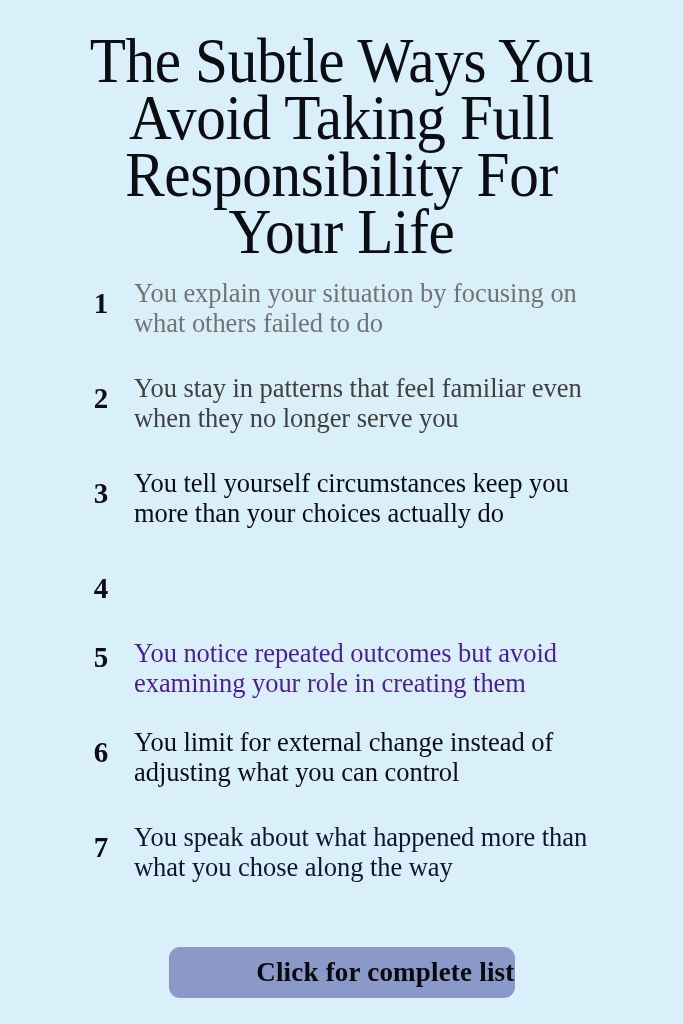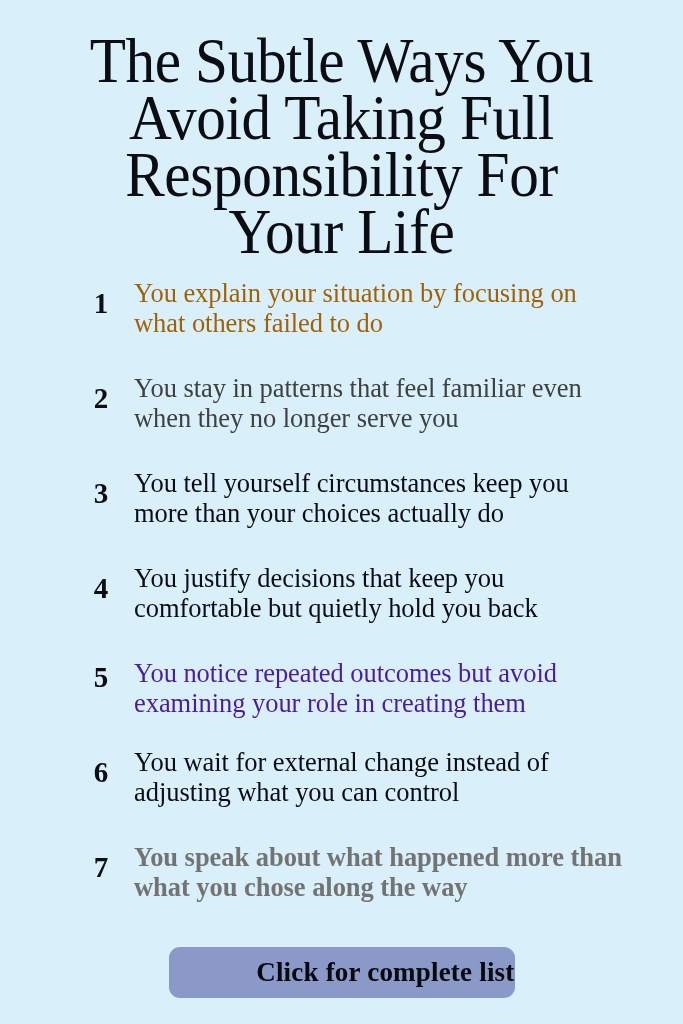--- a/index.html
+++ b/index.html
@@ -132,51 +132,50 @@
     <h1 id="title-text" style="color: rgb(11, 13, 18);">The Subtle Ways You
 Avoid Taking Full
 Responsibility For
 Your Life</h1>
   </div>
 
   <ul id="list">
 
     <li class="list-item">
       <span class="item-number" style="color: rgb(11, 13, 18);">1</span>
-      <span class="item-text" style="color: #a16207; font-family: Liberation Serif, serif;">You explain your situation by focusing on what others failed to do</span>
+      <span class="item-text" style="color: #737373; font-family: Liberation Serif, serif;">You explain your situation by focusing on what others failed to do</span>
     </li>
 
     <li class="list-item">
       <span class="item-number" style="color: rgb(11, 13, 18);">2</span>
       <span class="item-text" style="color: #404040;">You stay in patterns that feel familiar even when they no longer serve you</span>
     </li>
 
     <li class="list-item">
       <span class="item-number" style="color: rgb(11, 13, 18);">3</span>
       <span class="item-text" style="color: rgb(11, 13, 18);">You tell yourself circumstances keep you more than your choices actually do</span>
     </li>
 
     <li class="list-item">
       <span class="item-number" style="color: rgb(11, 13, 18);">4</span>
-      <span class="item-text" style="color: rgb(11, 13, 18);">You justify decisions that keep you comfortable but quietly hold you back</span>
     </li>
 
     <li class="list-item tight">
       <span class="item-number top-aligned" style="color: rgb(11, 13, 18);">5</span>
       <span class="item-text" style="color: #4c1d95;">You notice repeated outcomes but avoid examining your role in creating them</span>
     </li>
 
     <li class="list-item">
       <span class="item-number" style="color: rgb(11, 13, 18);">6</span>
-      <span class="item-text" style="color: rgb(11, 13, 18);">You wait for external change instead of adjusting what you can control</span>
+      <span class="item-text" style="color: rgb(11, 13, 18);">You limit for external change instead of adjusting what you can control</span>
     </li>
 
     <li class="list-item">
       <span class="item-number" style="color: rgb(11, 13, 18);">7</span>
-      <span class="item-text" style="color: #737373; font-weight: bold;">You speak about what happened more than what you chose along the way</span>
+      <span class="item-text" style="color: #0f172a;">You speak about what happened more than what you chose along the way</span>
     </li>
 
   </ul>
 
   <div id="cta-wrap">
     <button id="cta-button" style="background: rgb(138, 153, 199);">
       <span id="cta-label" style="color: rgb(7, 9, 15);">Click for complete list</span>
     </button>
   </div>
 

